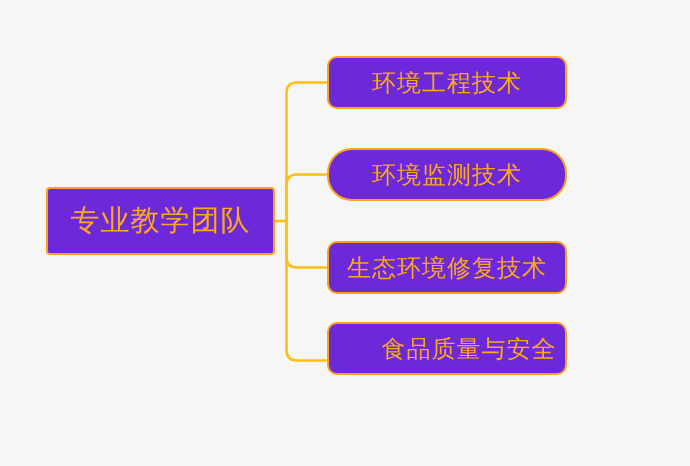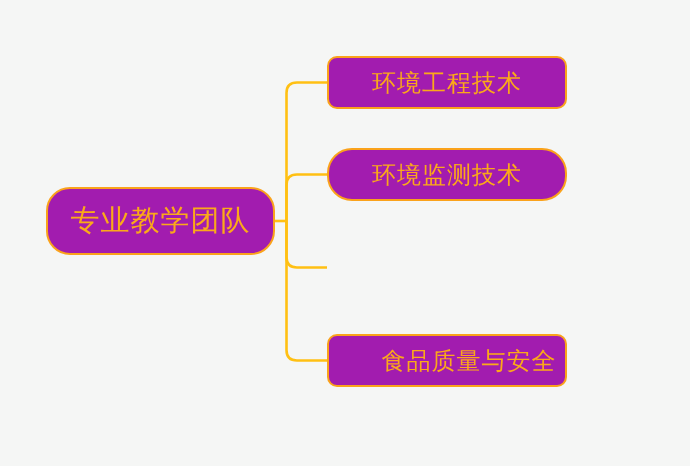--- a/index.html
+++ b/index.html
@@ -24,49 +24,49 @@
   }
   .connector-layer path {
     fill: none;
     stroke: #ffc013;
     stroke-width: 2.6;
     stroke-linejoin: round;
   }
   .node {
     position: absolute;
     box-sizing: border-box;
-    background: #a21caf;
+    background: #6d28d9;
     border: 2.5px solid #faa21b;
     color: #fba919;
     display: flex;
     align-items: center;
     justify-content: center;
     letter-spacing: 1px;
     white-space: nowrap;
     cursor: default;
   }
   .node-root {
     left: 46px;
     top: 187px;
     width: 229px;
     height: 68px;
-    border-radius: 24px;
+    border-radius: 4px;
     font-size: 29px;
   }
   .node-child {
     left: 327px;
     width: 240px;
     height: 53px;
     border-radius: 10px;
     font-size: 24px;
   }
   .node-child-0 { top: 56px; }
   .node-child-1 { top: 148px; border-radius: 25px; }
   .node-child-2 { top: 241px; }
-  .node-child-3 { top: 334px; padding-left: 44px; }
+  .node-child-3 { top: 322px; padding-left: 44px; }
 </style>
 </head>
 <body>
 
 <div class="canvas">
 
   <svg class="connector-layer" viewBox="0 0 690 466">
     <path d="M274 221 H286.5"></path>
     <path d="M286.5 221 V93 Q286.5 82.5 297 82.5 H327"></path>
     <path d="M286.5 221 V185 Q286.5 174.5 297 174.5 H327"></path>
@@ -79,18 +79,21 @@
   </div>
 
   <div class="node node-child node-child-0">
     <span>环境工程技术</span>
   </div>
 
   <div class="node node-child node-child-1">
     <span>环境监测技术</span>
   </div>
 
+  <div class="node node-child node-child-2">
+    <span>生态环境修复技术</span>
+  </div>
 
   <div class="node node-child node-child-3">
     <span>食品质量与安全</span>
   </div>
 
 </div>
 
 </body></html>

